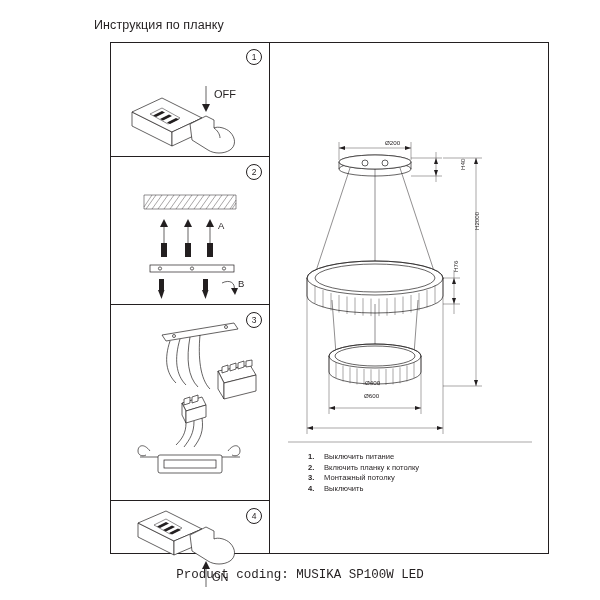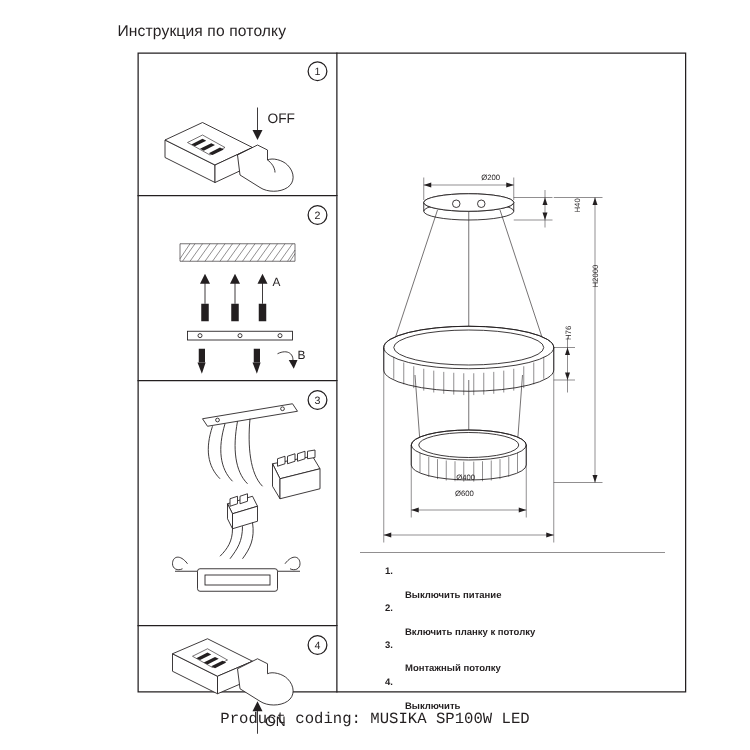--- a/index.html
+++ b/index.html
@@ -90,22 +90,21 @@
   }
   .legend-row {
     display: flex;
     white-space: nowrap;
   }
   .legend-idx {
     width: 16px;
     font-weight: bold;
   }
   .legend-txt {
-    font-weight: bold;
-    margin-top: 19px;
+    font-weight: normal;
   }
   .dim {
     position: absolute;
     font-size: 6.2px;
     color: #231f20;
     white-space: nowrap;
   }
   .dim.rot {
     transform: rotate(-90deg);
     transform-origin: left top;
@@ -117,21 +116,21 @@
   .hair { stroke-width: 0.4; }
   .fillblk { fill: #231f20; stroke: none; }
   .nofill { fill: none; }
   .whitefill { fill: #ffffff; }
 </style>
 </head>
 <body>
 
 <div class="page">
 
-  <div class="title">Инструкция по потолку</div>
+  <div class="title">Инструкция по планку</div>
 
   <div class="sheet"></div>
 
   <div class="steps">
 
     <div class="step s1">
       <div class="step-num">1</div>
       <svg width="160" height="115" viewBox="0 0 160 115">
 
         <g class="ln thin">

